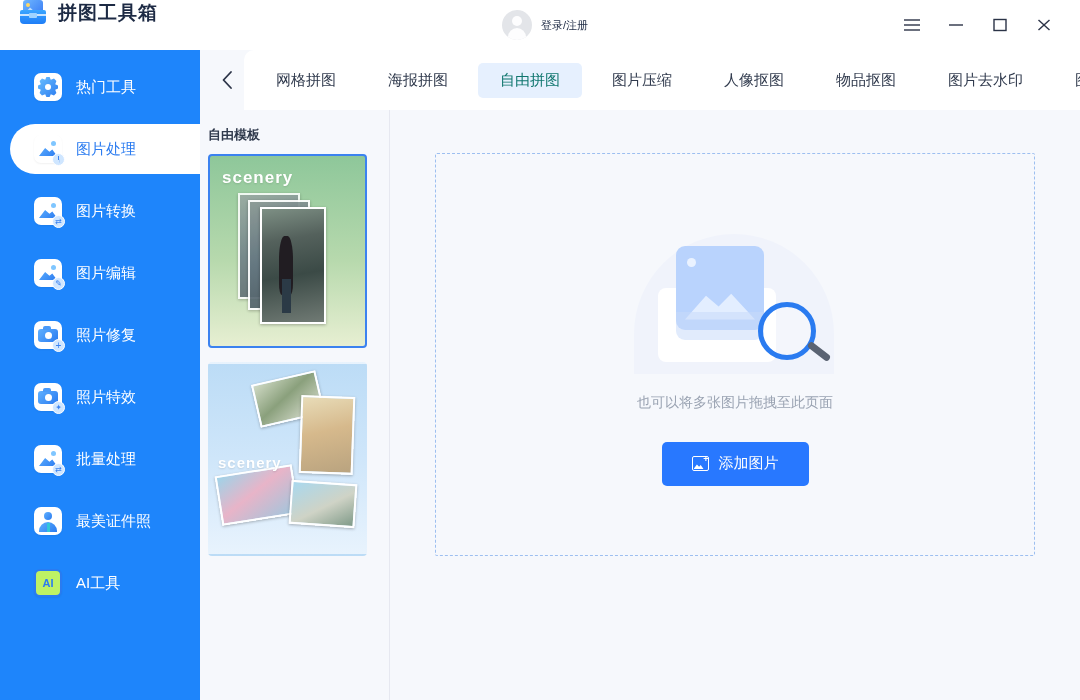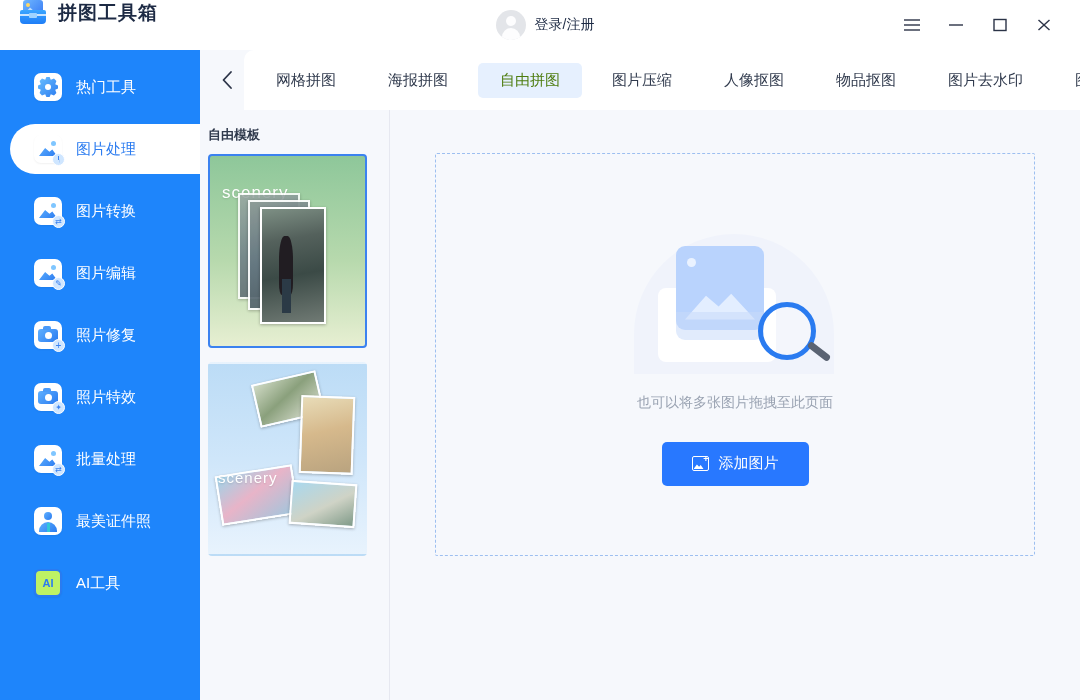--- a/index.html
+++ b/index.html
@@ -54,21 +54,21 @@
     width:30px; height:30px; border-radius:50%; background:#e3e5e9; position:relative; overflow:hidden;
   }
   .avatar::before{
     content:""; position:absolute; left:50%; top:6px; transform:translateX(-50%);
     width:10px; height:10px; border-radius:50%; background:#fdfdfe;
   }
   .avatar::after{
     content:""; position:absolute; left:50%; top:18px; transform:translateX(-50%);
     width:18px; height:13px; border-radius:9px 9px 0 0; background:#fdfdfe;
   }
-  .account-label { font-size:14px; color:#1d2a44; white-space:nowrap; }
+  .account-label { font-size:11px; color:#1d2a44; white-space:nowrap; }
   .tb-controls { display:flex; align-items:center; height:50px; padding-right:14px; gap:0; }
   .wbtn {
     width:44px; height:40px; display:flex; align-items:center; justify-content:center;
     cursor:pointer;
   }
   .wbtn svg { display:block; }
 
   
   .body-row { flex:1 1 auto; display:flex; min-height:0; }
 
@@ -177,40 +177,40 @@
     width:34px; flex:0 0 34px; display:flex; align-items:center; justify-content:center; cursor:pointer;
   }
   .tabs-wrap {
     flex:1 1 auto; background:#ffffff; border-radius:10px 0 0 0;
     display:flex; align-items:center; padding:0 6px; overflow:hidden; min-width:0;
   }
   .tab {
     flex:0 0 auto; padding:8px 22px; margin:0 4px; font-size:15px; color:#303a4d;
     border-radius:5px; cursor:pointer; white-space:nowrap;
   }
-  .tab.active { background:#e6f0fe; color:#4d7c0f; }
+  .tab.active { background:#e6f0fe; color:#0f766e; }
 
   .content { flex:1 1 auto; display:flex; min-height:0; background:#f6f8fc; }
 
   
   .tpl-col {
     width:190px; flex:0 0 190px; background:#f6f8fc; padding:16px 0 0 8px;
     border-right:1px solid #e6e8f0;
   }
   .tpl-title { font-size:13px; color:#303a4d; margin-bottom:10px; font-weight:bold; }
   .tpl-card {
     width:159px; height:194px; border-radius:4px; margin-bottom:14px; cursor:pointer;
     position:relative; overflow:hidden; border:2px solid transparent;
   }
   .tpl-card.selected { border-color:#3b82f0; }
   .tpl-card.green { background:linear-gradient(180deg,#8ec79a 0%,#b7d9ad 55%,#e7efd2 100%); }
   .tpl-card.blue  { background:linear-gradient(180deg,#bcdcf6 0%,#cfe6fa 50%,#e8f3fd 100%); }
   .scn-word {
-    position:absolute; font-family:"Liberation Sans",sans-serif; font-weight:normal;
-    color:#ffffff; letter-spacing:1px; text-shadow:0 1px 2px rgba(0,0,0,.12);margin-top:15px;
+    position:absolute; font-family:"Liberation Sans",sans-serif; font-weight:bold;
+    color:#ffffff; letter-spacing:1px; text-shadow:0 1px 2px rgba(0,0,0,.12);
   }
   .tpl-card.green .scn-word { left:12px; top:12px; font-size:17px; }
   .tpl-card.blue  .scn-word { left:8px; top:90px; font-size:15px; }
 
   .photo { position:absolute; background-size:cover; box-shadow:0 1px 3px rgba(0,0,0,.28); border:2px solid #fff; }
   
   .p-s1 { left:28px; top:37px; width:62px; height:106px; background:linear-gradient(160deg,#9aa7a3,#6d7d86 50%,#525f66); opacity:.85; }
   .p-s2 { left:38px; top:44px; width:62px; height:110px; background:linear-gradient(160deg,#8e9b97,#647781 50%,#4c5a62); opacity:.92; }
   .p-s3 {
     left:50px; top:51px; width:66px; height:117px;

